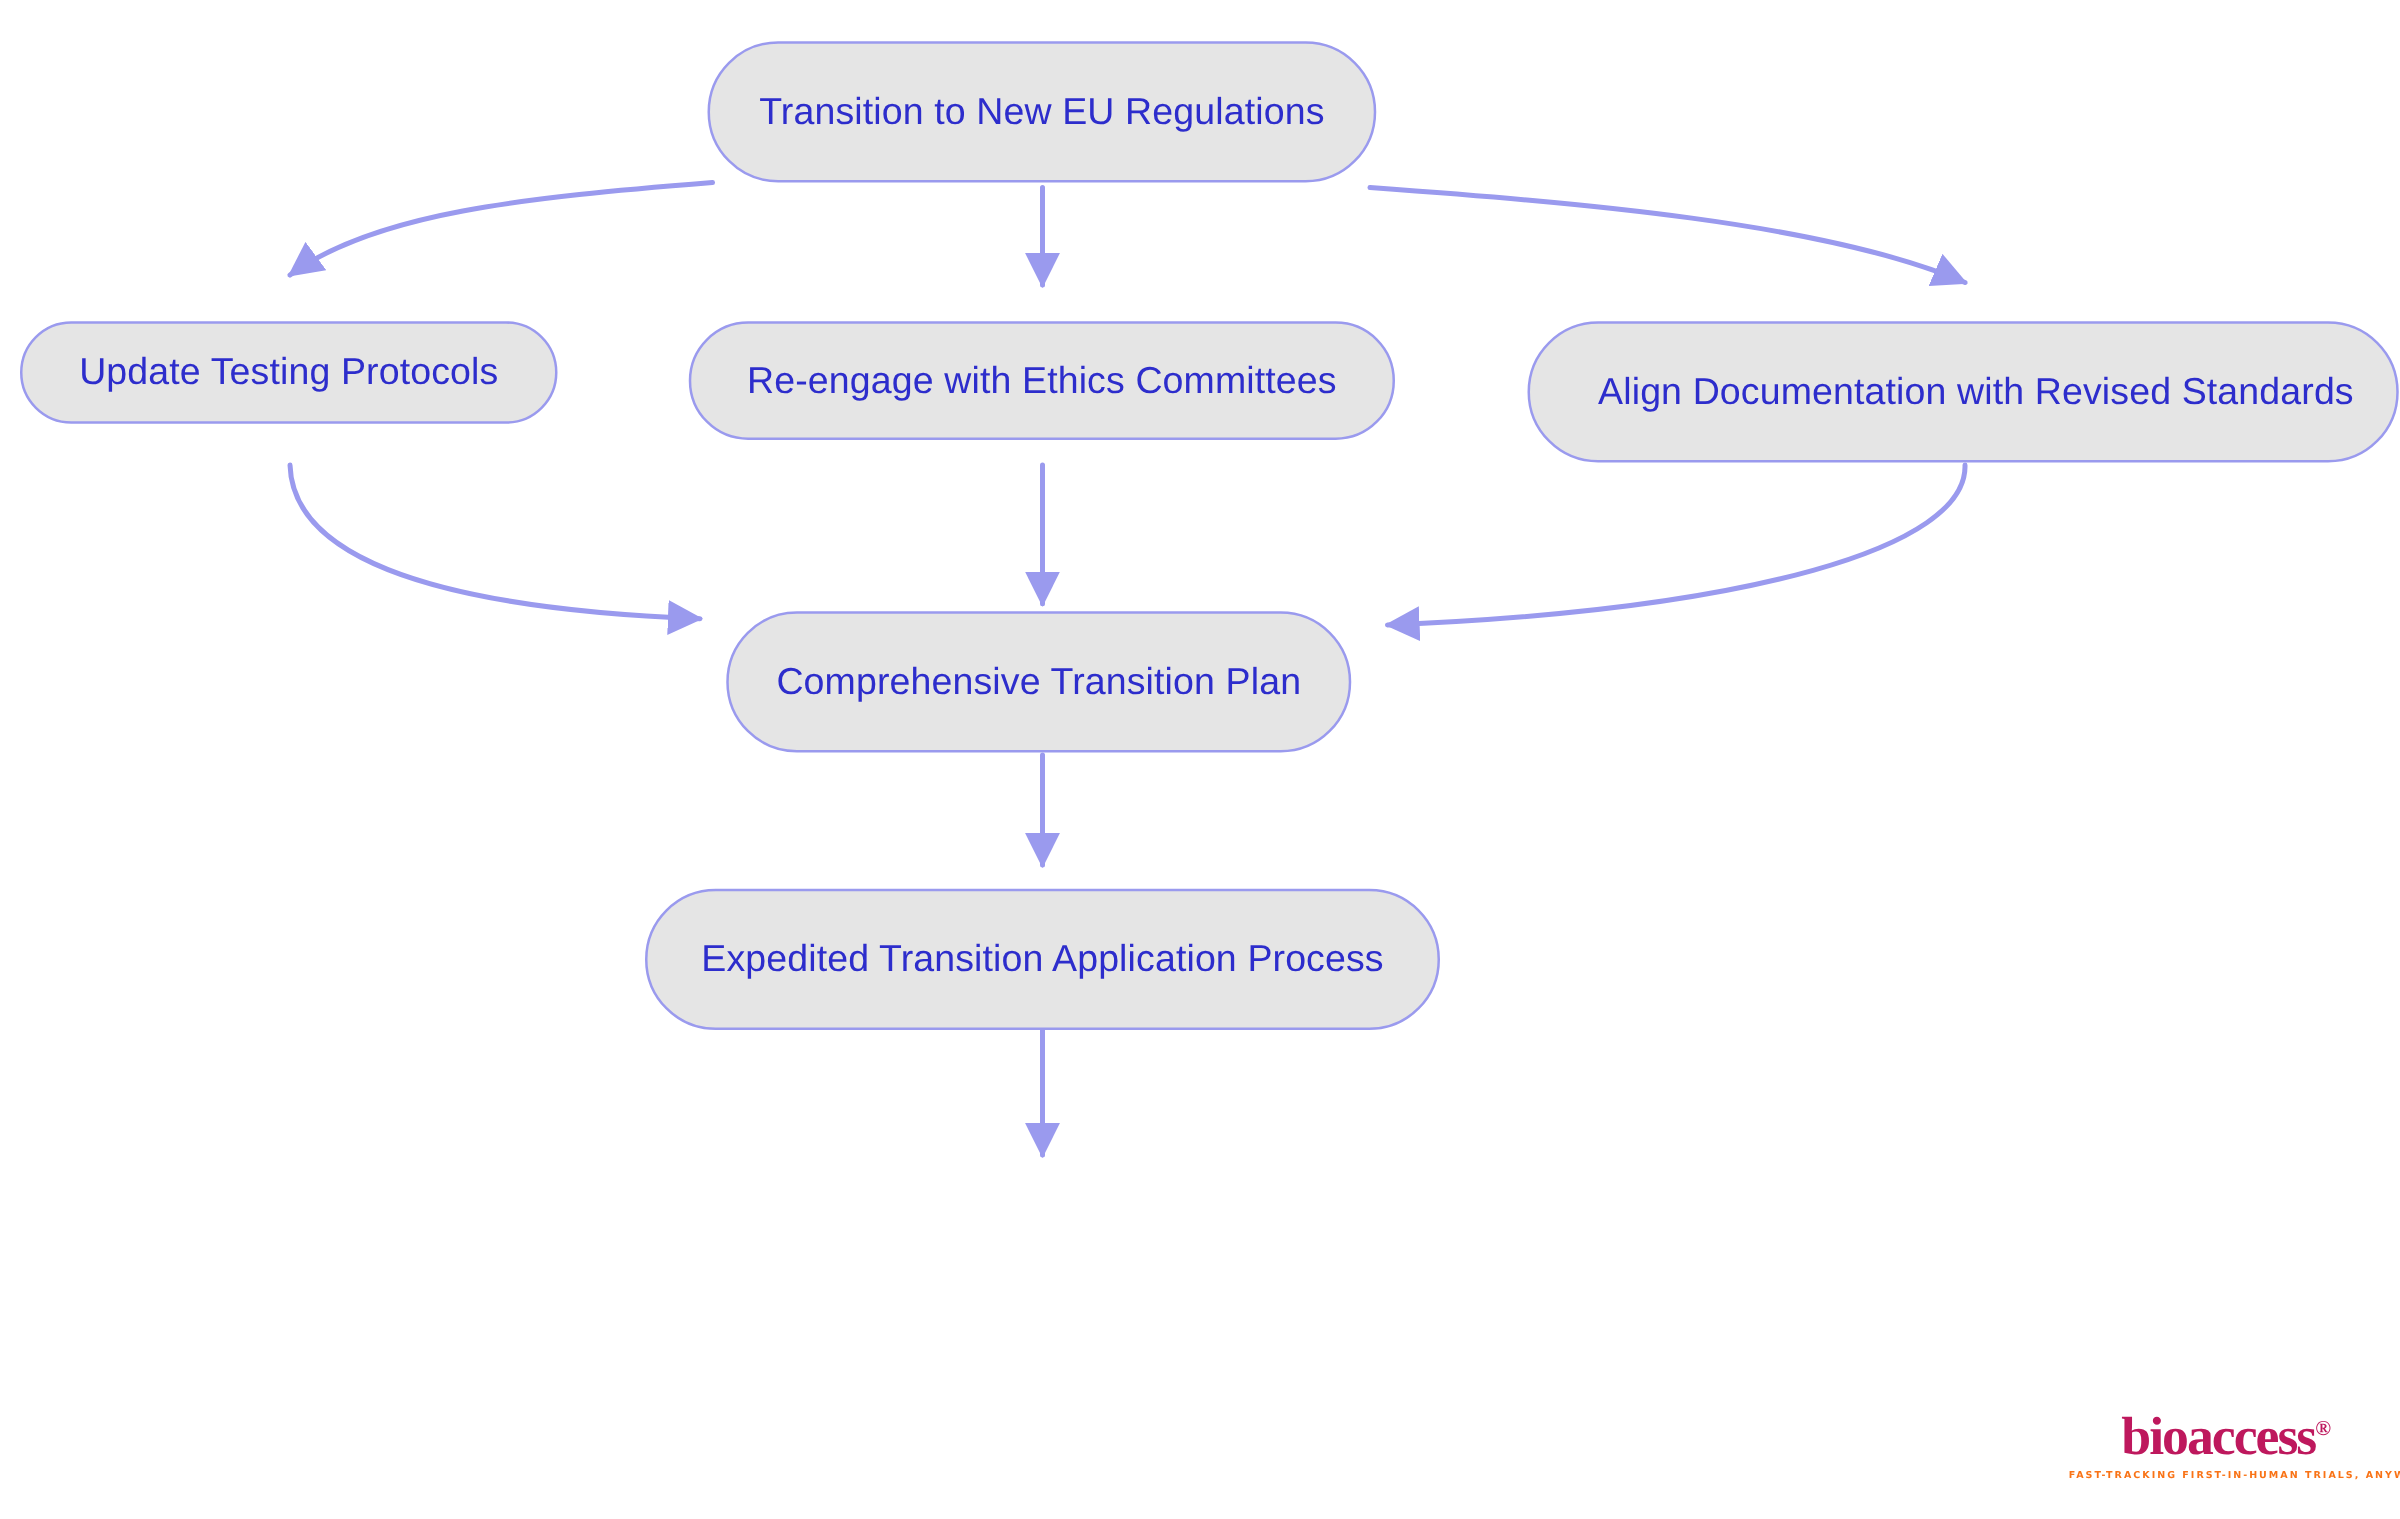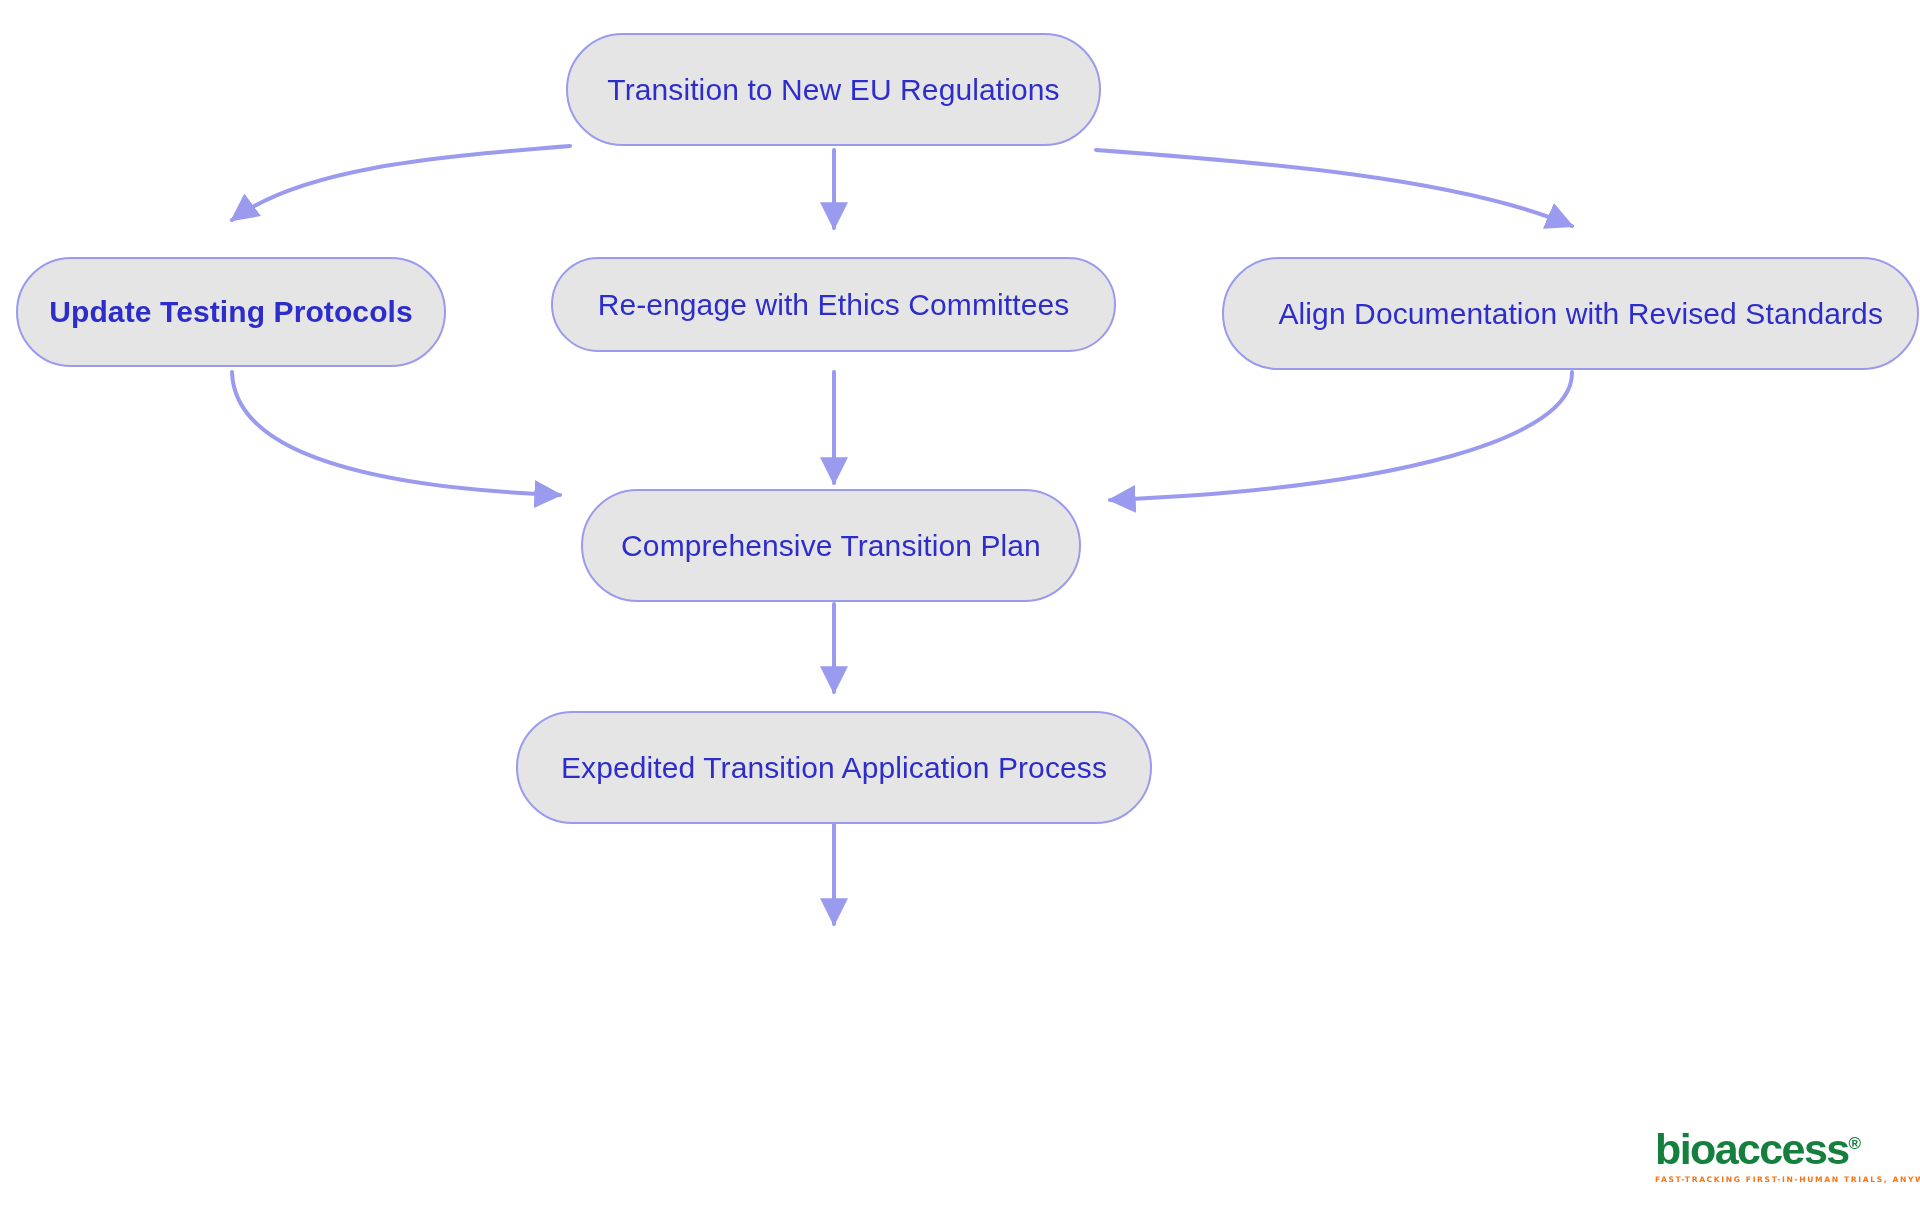--- a/index.html
+++ b/index.html
@@ -55,28 +55,29 @@
     left: 1655px;
     top: 1128px;
     width: 220px;
     height: 62px;
     display: flex;
     flex-direction: column;
     align-items: flex-start;
     justify-content: flex-start;
   }
   #logo-wordmark {
-    font-family: Liberation Sans, sans-serif;
+    font-family: Liberation Serif, serif;
     font-size: 43px;
     font-weight: 700;
-    color: #15803d;
+    color: #be185d;
     letter-spacing: -1.6px;
     line-height: 1;
     position: relative;
     display: inline-block;
+    margin-left: 42px;
   }
   #logo-reg {
     font-size: 17px;
     vertical-align: super;
     font-weight: 700;
     letter-spacing: 0;
   }
   #logo-tagline {
     font-family: "DejaVu Sans", sans-serif;
     font-size: 7.6px;
@@ -119,21 +120,21 @@
       <path d="M 834 604 L 834 692" marker-end="url(#arrow)"></path>
 
       <path d="M 834 822 L 834 924" marker-end="url(#arrow)"></path>
     </g>
   </svg>
 
   <div class="node" style="left:566px; top:33px; width:535px; height:113px;">
     <span class="node-label">Transition to New EU Regulations</span>
   </div>
 
-  <div class="node" style="left:16px; top:257px; width:430px; height:110px;font-weight:bold;">
+  <div class="node" style="left:16px; top:257px; width:430px; height:82px;">
     <span class="node-label">Update Testing Protocols</span>
   </div>
 
   <div class="node" style="left:551px; top:257px; width:565px; height:95px;">
     <span class="node-label">Re-engage with Ethics Committees</span>
   </div>
 
   <div class="node" style="left:1222px; top:257px; width:697px; height:113px;justify-content:flex-end;">
     <span class="node-label">Align Documentation with Revised Standards</span>
   </div>

